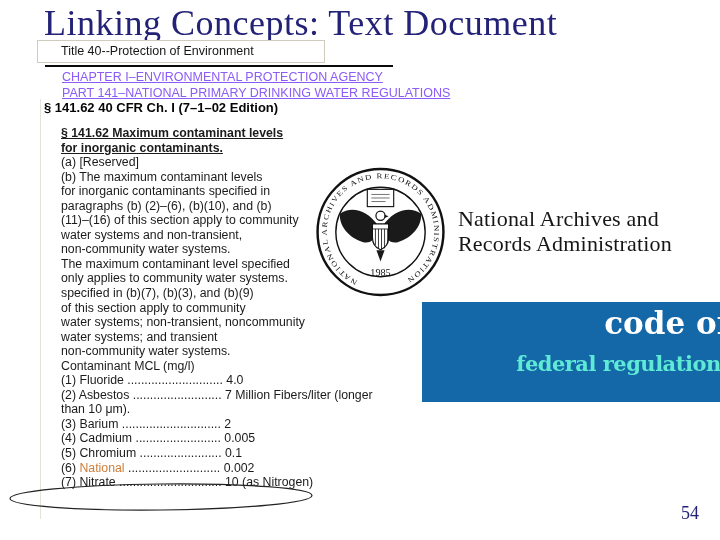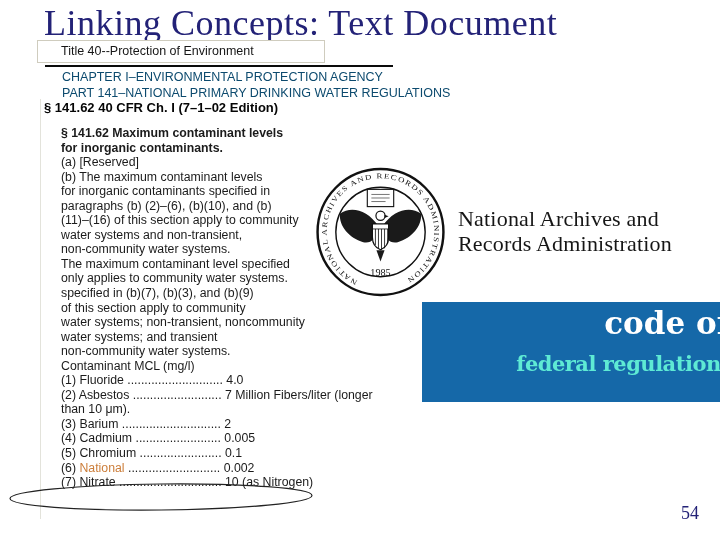--- a/index.html
+++ b/index.html
@@ -14,35 +14,35 @@
   }
   .title-box{
     position:absolute;left:37px;top:40px;width:286px;height:21px;
     border:1px solid #cfccbe;background:#fff;
   }
   .title-box span{
     position:absolute;left:23px;top:3px;font-size:12.5px;color:#161616;white-space:nowrap;
   }
   .hrule{position:absolute;left:45px;top:65px;width:348px;height:2px;background:#0a0a0a;}
   .chapter,.part{
-    position:absolute;left:62px;font-size:12.5px;color:#0c4a6e;white-space:nowrap;
+    position:absolute;left:62px;font-size:12.5px;color:#8b5cf6;white-space:nowrap;text-decoration:underline;
   }
   .chapter{top:70px;}
   .part{top:86px;}
   .section-heading{
     position:absolute;left:44px;top:100px;font-size:13px;font-weight:700;
     color:#050505;white-space:nowrap;
   }
   .faint-line{position:absolute;left:40px;top:99px;width:1px;height:420px;background:#e3e3db;}
   .body-text{
     position:absolute;left:61px;top:126px;width:345px;
     font-size:12.3px;line-height:14.55px;color:#1b1b1b;
   }
   .doc-line{white-space:pre;}
-  .doc-line.b{font-weight:700;}
+  .doc-line.b{font-weight:700;text-decoration:underline;}
   .ellipse-annotation{position:absolute;left:6px;top:481px;}
   .seal{position:absolute;left:314px;top:165px;}
   .nara-name{
     position:absolute;left:458px;top:206px;
     font-family:"Liberation Serif",serif;font-size:22px;line-height:25px;
     color:#161616;letter-spacing:.2px;white-space:nowrap;
   }
   .banner{
     position:absolute;left:385px;top:302px;width:322px;height:100px;background:#1568a8;margin-left:37px;
   }

